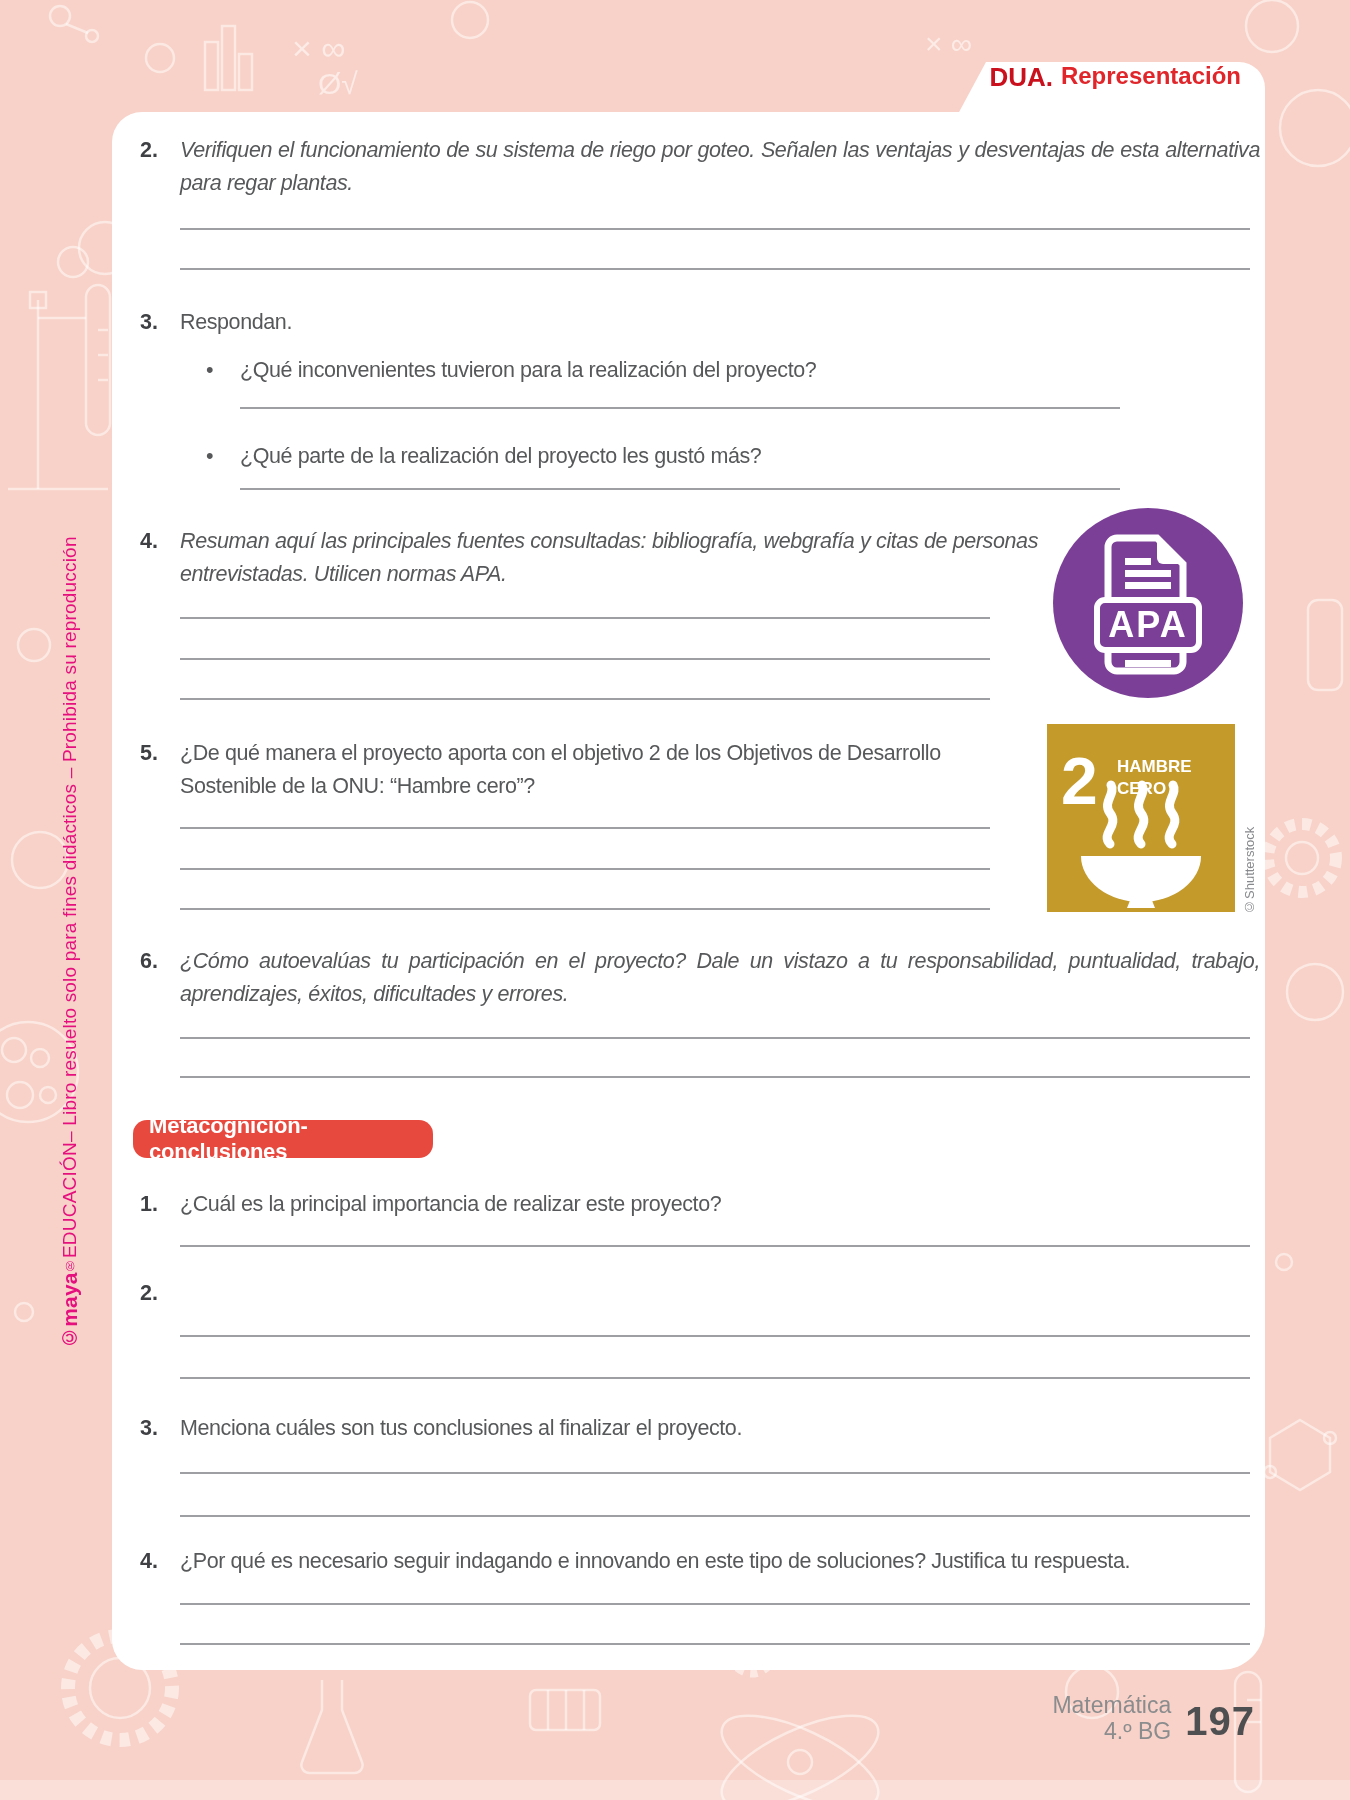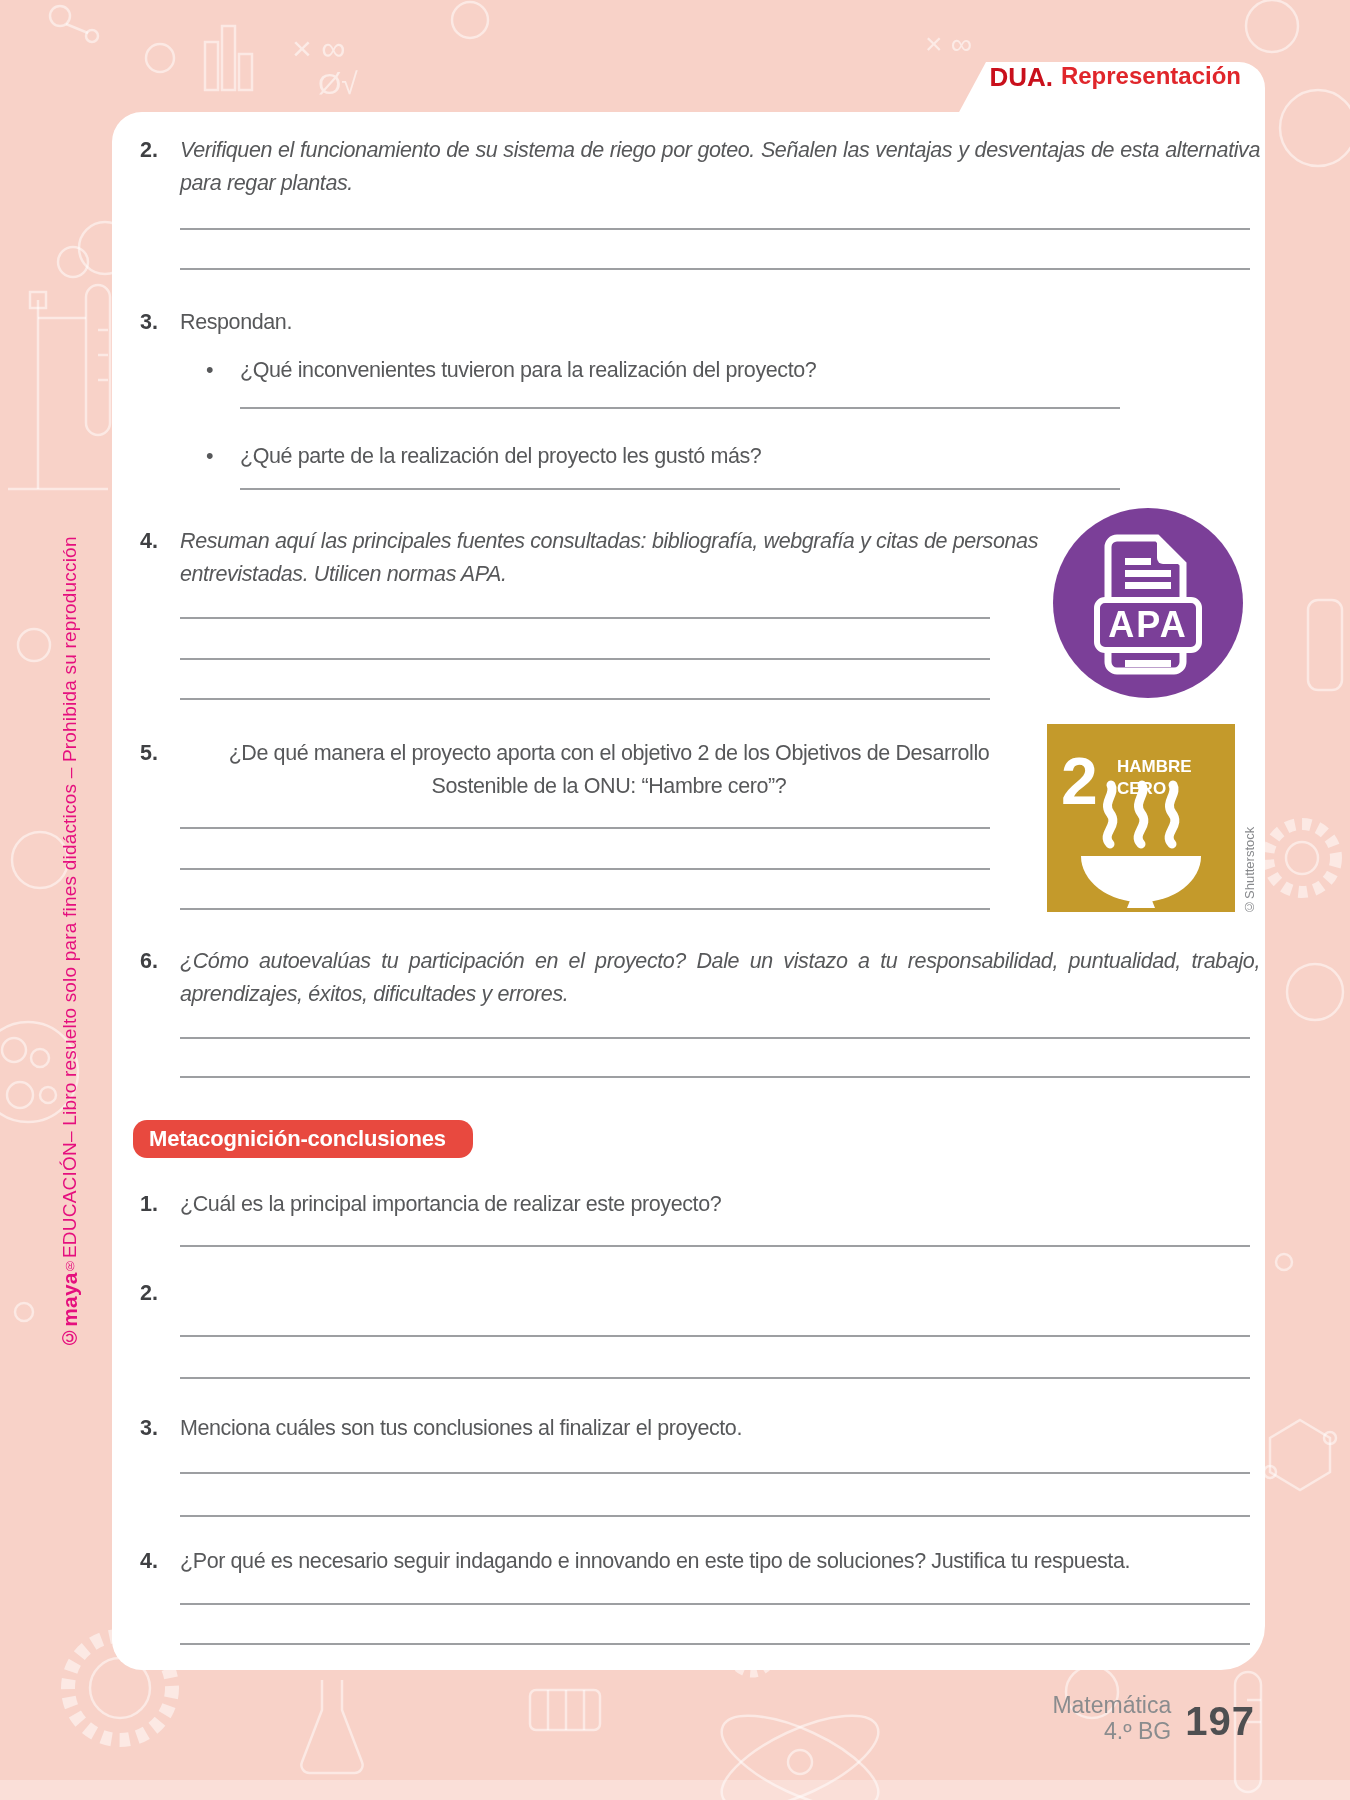--- a/index.html
+++ b/index.html
@@ -34,31 +34,31 @@
 
   
   .card{
     position:absolute;left:112px;top:112px;width:1153px;height:1558px;
     background:#ffffff;border-radius:30px 0 44px 30px;
   }
   .qnum{position:absolute;left:28px;width:36px;font-weight:bold;color:#3f4043;
         font-size:21.5px;line-height:33px;}
   .qtext{position:absolute;left:68px;width:1080px;font-size:21.5px;line-height:33px;
          letter-spacing:-0.4px;}
-  .w-narrow{width:858px;text-align:center;}
+  .w-narrow{width:858px;}
   .justify{text-align:justify;font-style:italic;}
   .bullet-dot{position:absolute;left:94px;width:20px;font-size:21.5px;line-height:33px;color:#57585a;}
   .btext{position:absolute;left:128px;width:950px;font-size:21.5px;line-height:33px;letter-spacing:-0.4px;}
   .ln{position:absolute;height:0;border-top:2px solid #9d9fa2;}
   .ln-full{left:68px;width:1070px;}
   .ln-bullet{left:128px;width:880px;}
   .ln-short{left:68px;width:810px;}
 
   .badge{
-    position:absolute;left:21px;top:1008px;width:340px;height:38px;
+    position:absolute;left:21px;top:1008px;width:300px;height:38px;
     background:#e8493f;border-radius:14px;color:#ffffff;font-weight:bold;
     font-size:22px;display:flex;align-items:center;padding-left:16px;box-sizing:border-box;
     letter-spacing:-0.2px;
   }
 
   .apa-icon{position:absolute;left:941px;top:396px;width:190px;height:190px;}
   .sdg-icon{position:absolute;left:935px;top:612px;width:188px;height:188px;}
   .credit{
     position:absolute;left:1130px;top:668px;height:134px;
     writing-mode:vertical-rl;transform:rotate(180deg);

